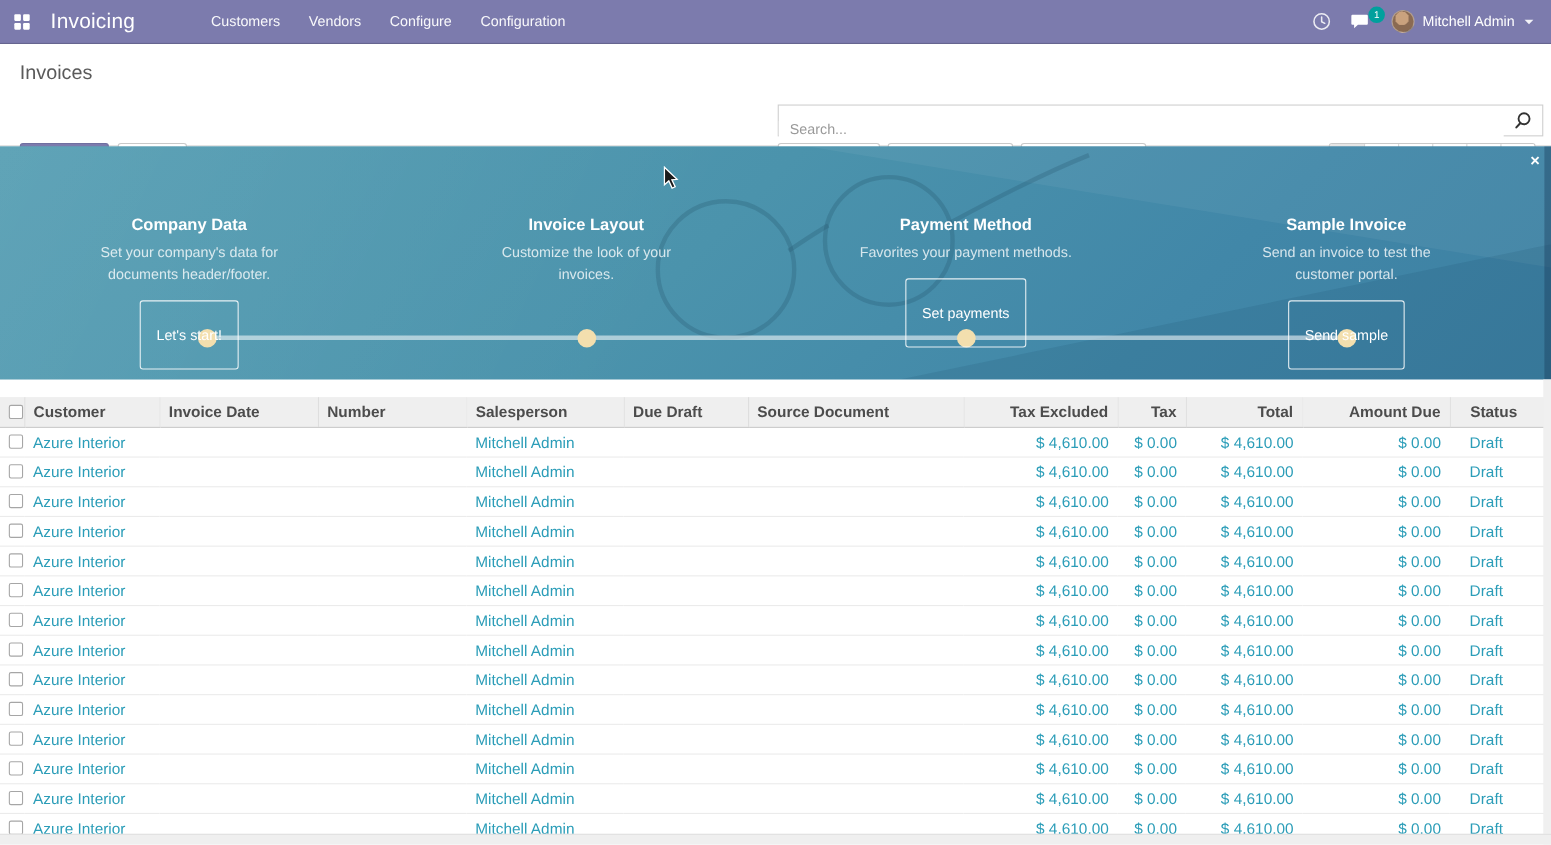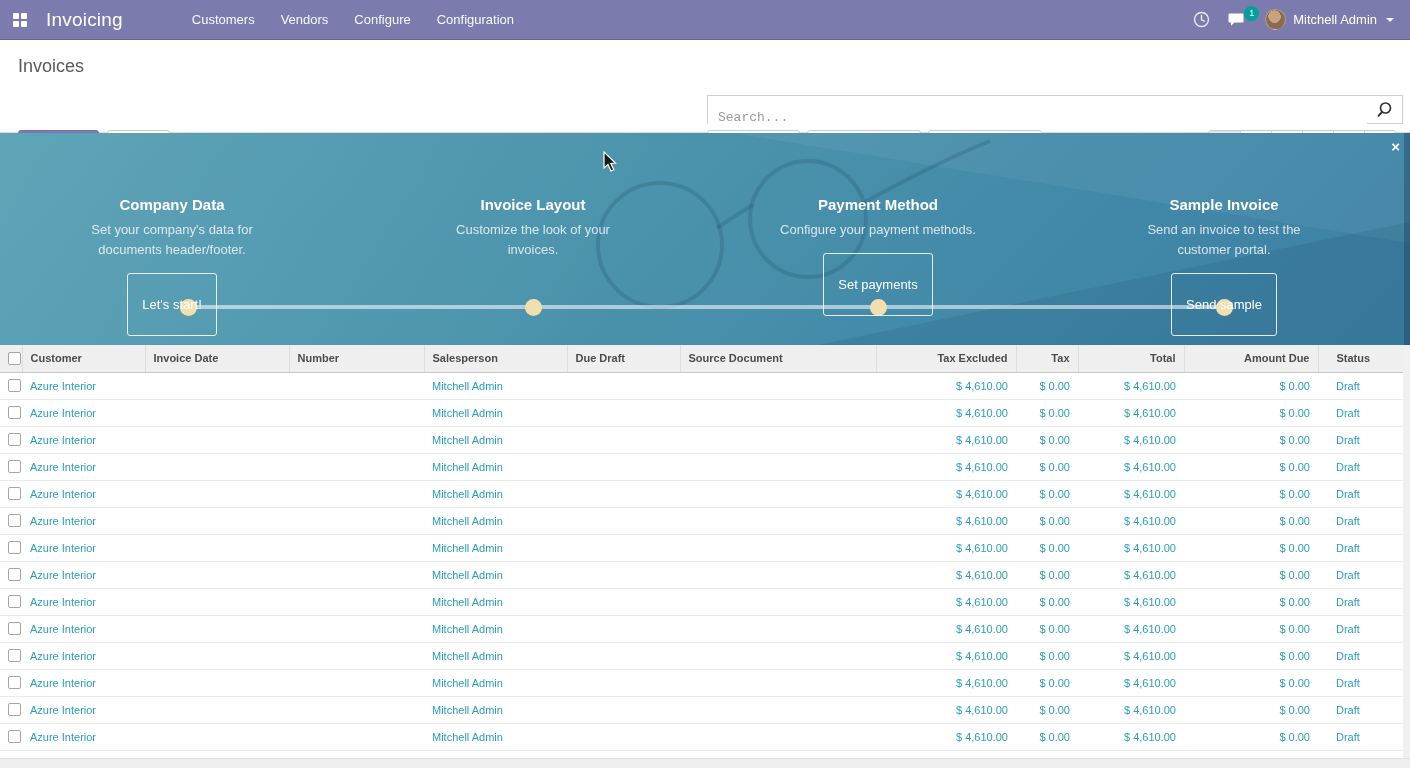--- a/index.html
+++ b/index.html
@@ -29,21 +29,21 @@
   .control { position:absolute; left:0; top:40px; width:1410px; height:93px; background:#fff;
              border-bottom:1px solid #dcdcdc; }
   .page-title { position:absolute; left:18px; top:16px; font-size:18px; color:#5a5a5a; }
   .btn { display:inline-flex; align-items:center; gap:6px; font-size:13px; height:29px; padding:0 12px;
          border:1px solid #c9c9c9; border-radius:3px; background:#fff; color:#3c3c3c; cursor:pointer; }
   .btn-primary { background:#7c7bad; border-color:#706fa0; color:#fff; }
   .left-btns { position:absolute; left:18px; top:90px; display:flex; gap:8px; }
   .search-box { position:absolute; left:707px; top:55px; width:696px; height:29px;
                 border:1px solid #cfcfcf; background:#fff; display:flex; align-items:center; }
   .search-box input { flex:1; border:none; outline:none; font-size:13px; color:#444; padding:0 10px;
-                      font-family:Liberation Mono, monospace;margin-top:16px; }
+                      font-family:Liberation Sans, sans-serif;margin-top:16px; }
   .search-box input::placeholder { color:#9a9a9a; }
   .search-icon { padding:0 9px; cursor:pointer; display:flex; }
   .filter-btns { position:absolute; left:707px; top:90px; display:flex; gap:7px; }
   .drop-caret { width:0; height:0; border-left:3.5px solid transparent; border-right:3.5px solid transparent;
                 border-top:4px solid #777; margin-left:3px; }
   .pager { position:absolute; top:90px; right:228px; height:29px; display:flex; align-items:center; gap:14px; }
   .pager-text { font-size:13px; color:#555; }
   .pg-chev { cursor:pointer; display:flex; align-items:center; }
   .switcher { position:absolute; top:90px; right:14px; height:29px; display:flex;
               border:1px solid #c9c9c9; border-radius:3px; overflow:hidden; }
@@ -70,21 +70,21 @@
   .step-title { margin-top:63px; font-size:15px; font-weight:bold; }
   .step-desc { margin:7px auto 0; font-size:13px; line-height:20px; color:rgba(255,255,255,.78); max-width:190px; }
   .step:nth-child(3) .step-desc { max-width:240px; }
   .step-btn { margin-top:13px; display:inline-block; font-size:13px; color:#fff; background:transparent;
               border:1px solid rgba(255,255,255,.85); border-radius:3px; padding:23px 14px; cursor:pointer;
               font-family:"Liberation Sans", sans-serif; }
   .glasses { position:absolute; left:520px; top:0; opacity:.55; }
 
   
   .listview { position:absolute; left:0; top:345px; width:1410px; }
-  table { border-collapse:collapse; table-layout:fixed; width:1410px; font-size:11px; }
+  table { border-collapse:collapse; table-layout:fixed; width:1410px; font-size:14px;margin-top:16px; }
   th { height:27px; background:#efefef; color:#4c4c4c; font-weight:bold; text-align:left;
        padding:0 8px; border-bottom:1px solid #c8c8c8; border-left:1px solid #dedede;
        white-space:nowrap; overflow:hidden; cursor:pointer; }
   th:first-child { border-left:none; cursor:default; }
   td { height:27px; padding:0 8px; border-bottom:1px solid #ebebeb; color:#2b9db8;
        white-space:nowrap; overflow:hidden; background:#fff; }
   th.num, td.num { text-align:right; }
   th.status-col, td.status-col { padding-left:18px; }
   .cb { width:13px; height:13px; border:1px solid #a6a6a6; border-radius:2px; background:#fff; cursor:pointer; }
   tr { cursor:pointer; }
@@ -287,21 +287,21 @@
         <div class="step-title">Company Data</div>
         <div class="step-desc">Set your company's data for documents header/footer.</div>
         <div><button class="step-btn">Let's start!</button></div>
       </div>
       <div class="step" style="left:383px; top:0;">
         <div class="step-title">Invoice Layout</div>
         <div class="step-desc">Customize the look of your invoices.</div>
       </div>
       <div class="step" style="left:728px; top:0;">
         <div class="step-title">Payment Method</div>
-        <div class="step-desc">Configure your payment methods.</div>
+        <div class="step-desc">Favorites your payment methods.</div>
         <div><button class="step-btn">Set payments</button></div>
       </div>
       <div class="step" style="left:1074px; top:0;">
         <div class="step-title">Sample Invoice</div>
         <div class="step-desc">Send an invoice to test the customer portal.</div>
         <div><button class="step-btn">Send sample</button></div>
       </div>
     </div>
   <div class="banner-close">×</div>
 </div>

